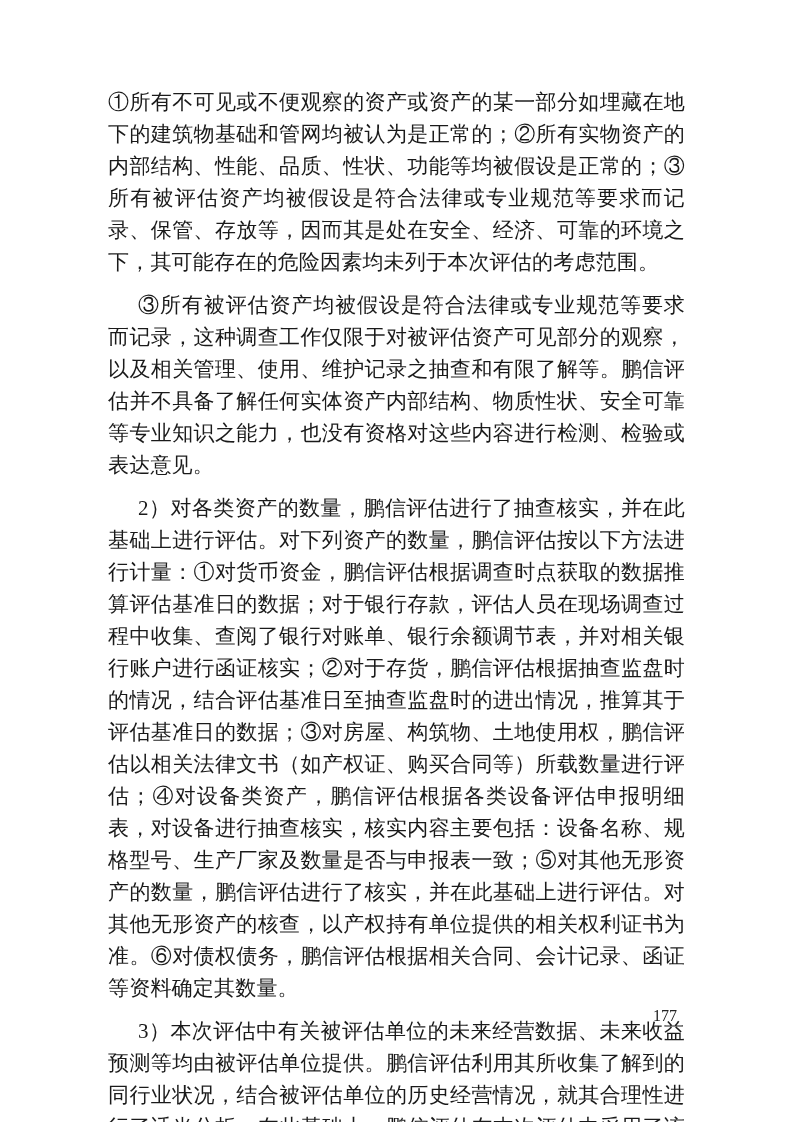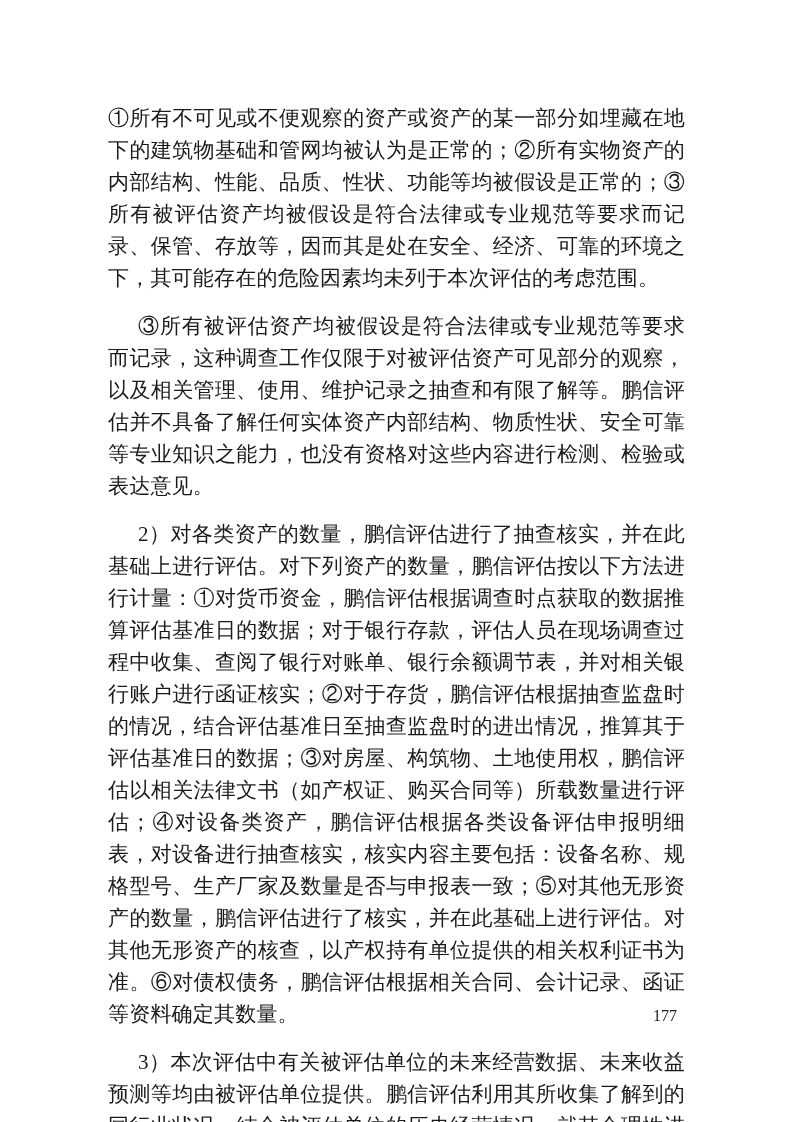--- a/index.html
+++ b/index.html
@@ -15,21 +15,21 @@
     font-family: "Liberation Serif", "DejaVu Serif", serif;
   }
   .doc-body {
     position: absolute;
     left: 108px;
     top: 86px;
     width: 577px;
     color: #1a1a1a;
   }
   .para {
-    margin: 16px 0 11px 0;
+    margin: 0 0 11px 0;
     font-size: 21px;
     line-height: 32px;
     text-align: justify;
     text-justify: inter-ideograph;
     letter-spacing: 0.2px;
     word-break: break-all;
   }
   .para.indented {
     text-indent: 30px;
   }

